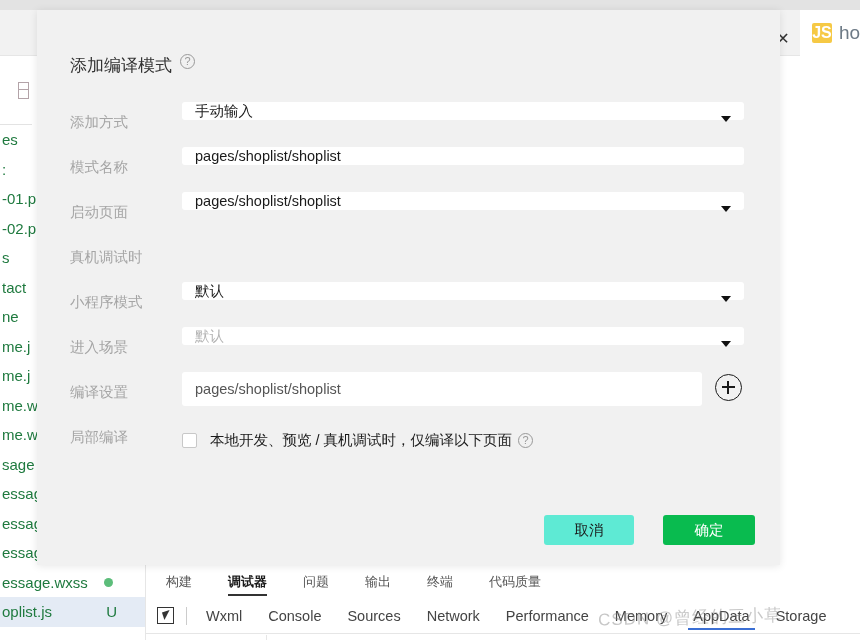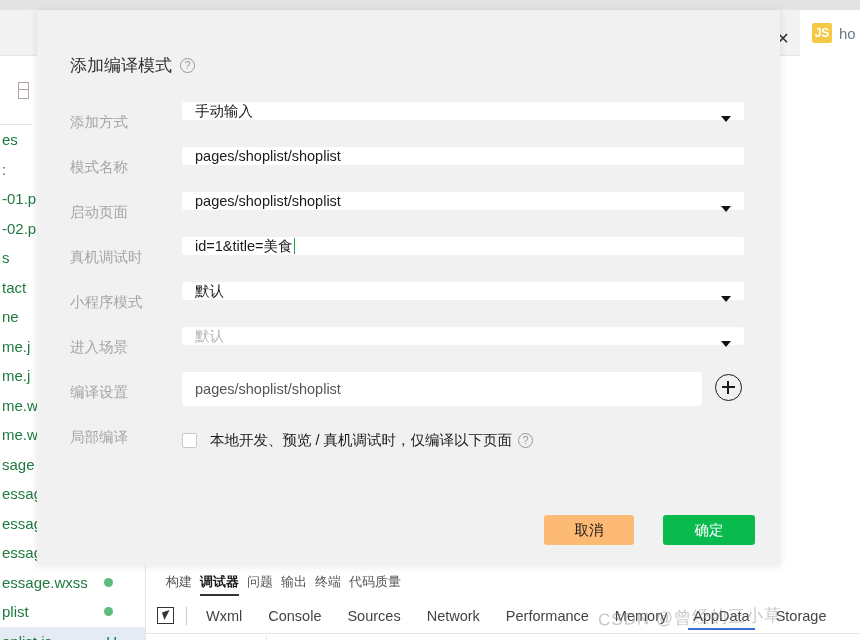--- a/index.html
+++ b/index.html
@@ -26,24 +26,24 @@
     display: flex; align-items: center; justify-content: center;
     font-size: 16px; color: #333; line-height: 1;
   }
   .file-tab {
     position: absolute; left: 800px; top: 10px; height: 46px; width: 160px;
     background: #ffffff; display: flex; align-items: center; padding-left: 12px;
     gap: 7px; border-right: 1px solid #e6e6e6;
   }
   .js-badge {
     width: 20px; height: 20px; background: #f6c945; color: #ffffff;
-    font-size: 12px; font-weight: bold; display: flex; align-items: center;
+    font-size: 16px; font-weight: bold; display: flex; align-items: center;
     justify-content: center; border-radius: 2px; font-family: "Liberation Sans", sans-serif;
   }
-  .file-tab-name { font-size: 15px; color: #6d7a86; white-space: nowrap; }
+  .file-tab-name { font-size: 19px; color: #6d7a86; white-space: nowrap; }
 
   
   .explorer-top {
     position: absolute; left: 0; top: 56px; width: 32px; height: 68px;
     background: #ffffff;
   }
   .explorer-divider {
     position: absolute; left: 0; top: 124px; width: 32px; height: 1px; background: #e3e3e3;
   }
   .explorer {
@@ -73,21 +73,21 @@
     position: absolute; left: 0px; top: 7px; width: 11px; height: 1.4px; background: #b3a3a8;
   }
 
   
   .devtools {
     position: absolute; left: 145px; top: 565px; width: 715px; height: 75px;
     background: #ffffff; border-left: 1px solid #e6e6e6;
   }
   .dev-tabs {
     position: absolute; left: 0; top: 0; height: 33px; display: flex;
-    align-items: center; gap: 8px; padding-left: 20px;
+    align-items: center; gap: 36px; padding-left: 20px;
   }
   .dev-tab {
     font-size: 13px; color: #555; position: relative; height: 33px;
     display: flex; align-items: center; white-space: nowrap;
   }
   .dev-tab.active { color: #1a1a1a; font-weight: bold; }
   .dev-tab.active::after {
     content: ""; position: absolute; left: 0; right: 0; bottom: 2px;
     height: 2px; background: #333;
   }
@@ -132,21 +132,21 @@
     letter-spacing: 1px; transform: rotate(-1.5deg); pointer-events: none;
   }
 
   
   .modal {
     position: absolute; left: 37px; top: 10px; width: 743px; height: 555px;
     background: #f1f1f1;
     box-shadow: 0 1px 8px rgba(0,0,0,0.10);
   }
   .modal-title-row {
-    position: absolute; left: 33px; top: 44px; display: flex; align-items: center; gap: 8px;
+    position: absolute; left: 33px; top: 44px; display: flex; align-items: flex-start; gap: 8px;
   }
   .modal-title { font-size: 17px; color: #333; }
   .help-icon {
     width: 15px; height: 15px; border: 1.3px solid #999; border-radius: 50%;
     display: flex; align-items: center; justify-content: center;
     font-size: 11px; color: #999; line-height: 1;
   }
 
   .form { position: absolute; left: 0; top: 92px; width: 743px; }
   .row { position: relative; height: 45px; }
@@ -195,21 +195,21 @@
   }
   .plus-icon::before { left: 5.5px; top: 11.2px; width: 13px; height: 1.7px; }
   .plus-icon::after  { top: 5.5px; left: 11.2px; height: 13px; width: 1.7px; }
 
   .footer { position: absolute; left: 0; top: 505px; width: 743px; height: 40px; }
   .btn {
     position: absolute; top: 0; height: 30px; border-radius: 3px;
     display: flex; align-items: center; justify-content: center;
     font-size: 14.5px; white-space: nowrap;
   }
-  .btn-cancel { left: 507px; width: 90px; background: #fdba74; color: #1a1a1a; }
+  .btn-cancel { left: 507px; width: 90px; background: #5eead4; color: #1a1a1a; }
   .btn-ok { left: 613px; width: 92px; background: #09bb4f; color: #ffffff; margin-left: 13px; }
 </style>
 </head>
 <body>
 
 <div id="root">
 
   <div class="top-strip"></div>
 
   <div class="tabstrip">
@@ -270,24 +270,20 @@
         <span>essag</span>
       </div>
       <div class="exp-row">
         <span>essag</span>
       </div>
       <div class="exp-row">
         <span>essag</span>
       </div>
       <div class="exp-row">
         <span>essage.wxss</span>
-        <span class="exp-dot"></span>
-      </div>
-      <div class="exp-row">
-        <span>plist</span>
         <span class="exp-dot"></span>
       </div>
       <div class="exp-row highlight">
         <span>oplist.js</span>
         <span class="exp-flag">U</span>
       </div>
     </div>
 
   <div class="devtools">
     <div class="dev-tabs" id="dev-tabs">
@@ -348,24 +344,20 @@
       <div class="row">
         <div class="row-label">启动页面</div>
         <div class="ctrl">
           <span>pages/shoplist/shoplist</span>
           <span class="arrow"></span>
         </div>
       </div>
 
       <div class="row">
         <div class="row-label">真机调试时</div>
-        <div class="ctrl">
-          <span>id=1&amp;title=美食</span>
-            <span class="caret"></span>
-        </div>
       </div>
 
       <div class="row">
         <div class="row-label">小程序模式</div>
         <div class="ctrl">
           <span>默认</span>
           <span class="arrow"></span>
         </div>
       </div>
 

